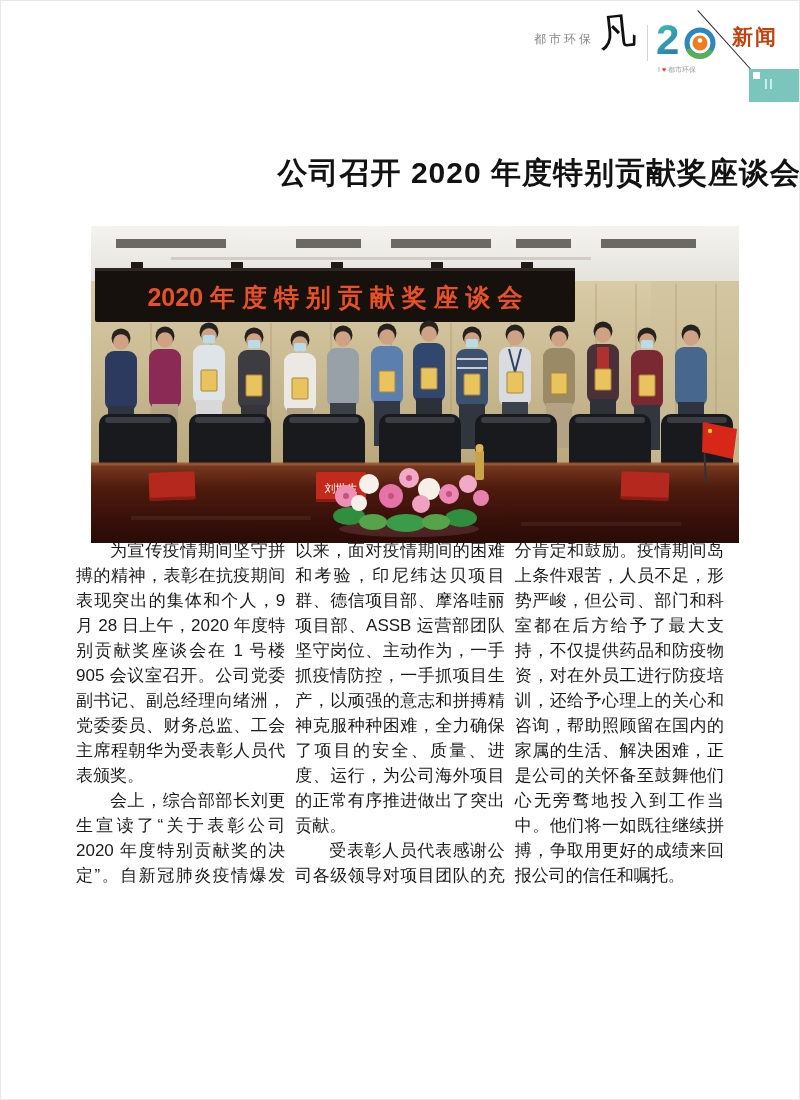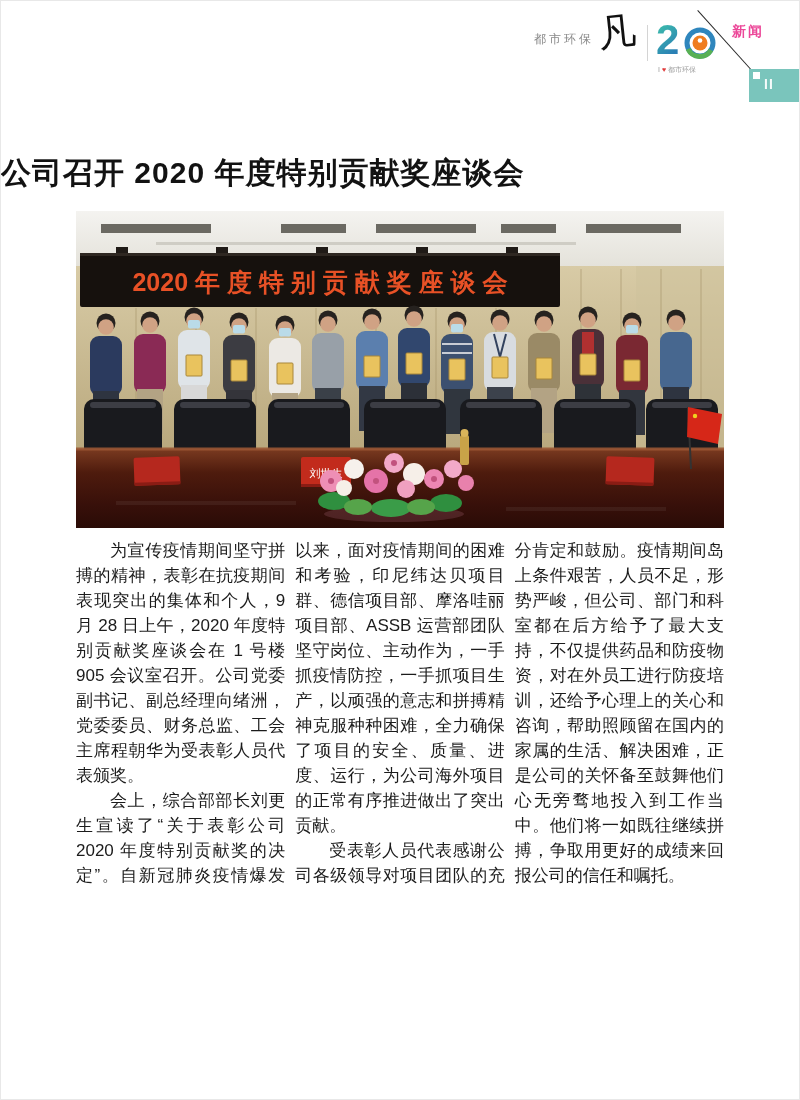--- a/index.html
+++ b/index.html
@@ -16,30 +16,30 @@
   .anniv{position:absolute;left:655px;top:18px;width:70px;height:58px;}
   .anniv-2{
     position:absolute;left:0;top:0;font-size:42px;font-weight:800;line-height:1;
     background:linear-gradient(140deg,#3bb6ad 20%,#2a7fb5 80%);
     -webkit-background-clip:text;background-clip:text;color:transparent;}
   .anniv-0{position:absolute;left:25px;top:5px;}
   .anniv-caption{position:absolute;left:2px;top:46px;font-size:7px;color:#9a9a9a;white-space:nowrap;}
   .anniv-caption .heart{color:#e03a3a;}
   .diag-line{position:absolute;left:697px;top:9px;width:85px;border-top:1.6px solid #2a2a2a;
     transform:rotate(48deg);transform-origin:left top;}
-  .section{position:absolute;left:731px;top:22px;font-size:14px;font-weight:bold;color:#ec4899;letter-spacing:2px;}
+  .section{position:absolute;left:731px;top:22px;font-size:21px;font-weight:bold;color:#c2410c;letter-spacing:2px;}
   .page-tab{position:absolute;left:748px;top:68px;width:52px;height:33px;background:#7ac5bc;}
   .tab-notch{position:absolute;left:4px;top:3px;width:7px;height:7px;background:#ffffff;}
-  .tab-num{position:absolute;left:0;right:12px;top:7px;text-align:center;font-size:14px;font-weight:bold;
+  .tab-num{position:absolute;left:0;right:12px;top:7px;text-align:center;font-size:14px;font-weight:normal;
     color:rgba(255,255,255,.92);letter-spacing:1px;}
   
-  .title{position:absolute;left:0;top:152px;width:800px;margin:0;text-align:left;
+  .title{position:absolute;left:0;top:152px;width:800px;margin:0;text-align:right;
     font-size:30px;font-weight:800;color:#121212;letter-spacing:1px;}
   
-  .photo{position:absolute;left:75px;top:210px;width:648px;height:260px;margin:0;}
+  .photo{position:absolute;left:75px;top:210px;width:648px;height:260px;margin:15px;}
   .photo svg{display:block;}
   
   .article-body{
     position:absolute;left:75px;top:537px;width:648px;height:505px;
     column-count:3;column-gap:10px;column-fill:balance;overflow:hidden;
     font-size:17px;line-height:25px;text-align:justify;color:#1b1b1b;}
   .article-body p{margin:0;text-indent:2em;}
 </style>
 </head>
 <body>

